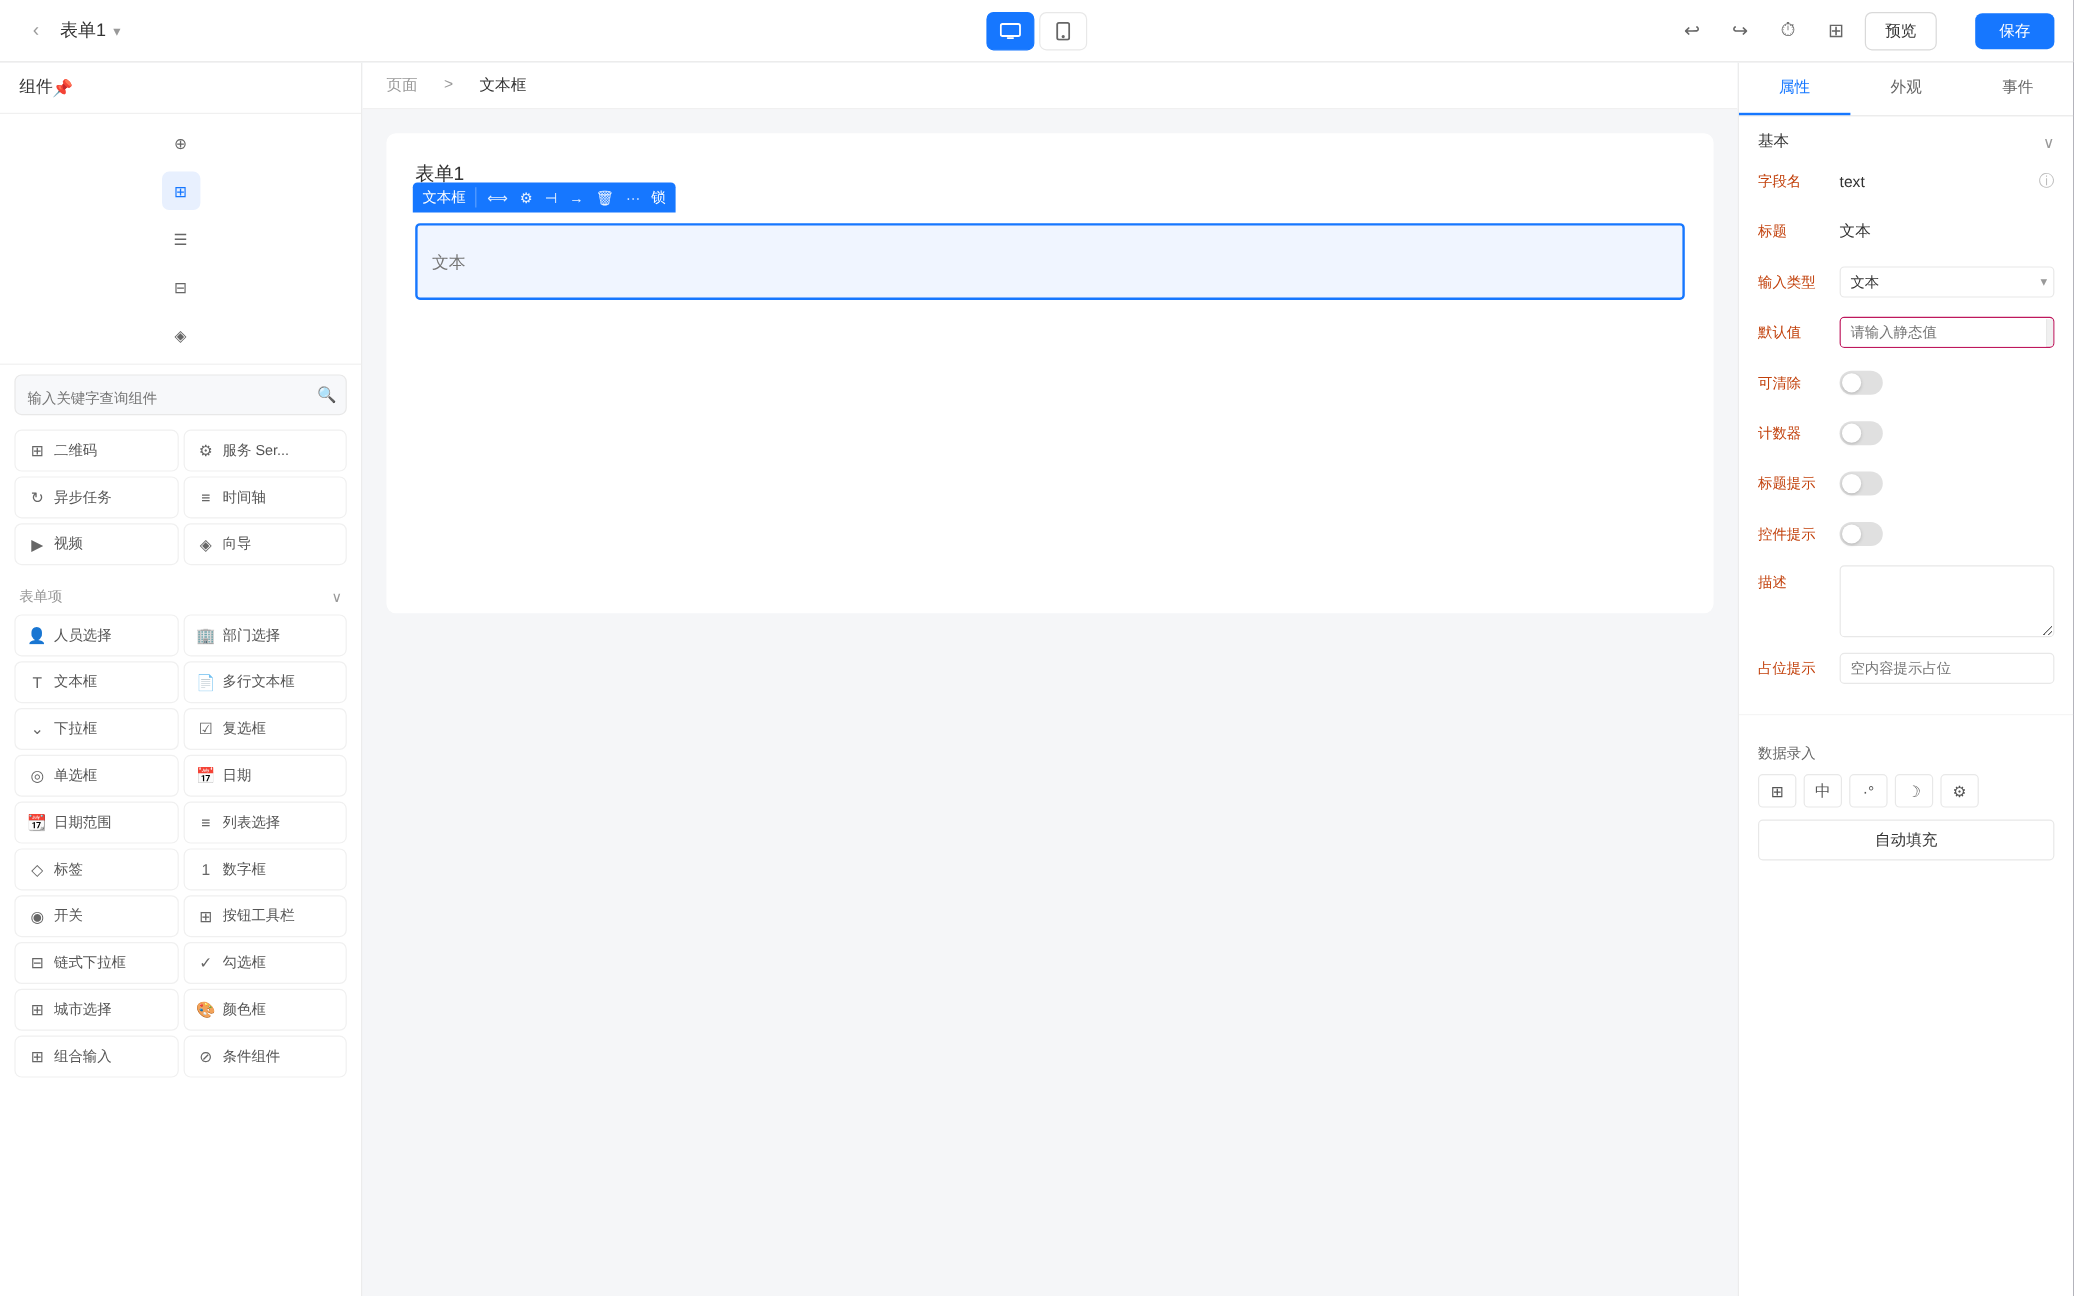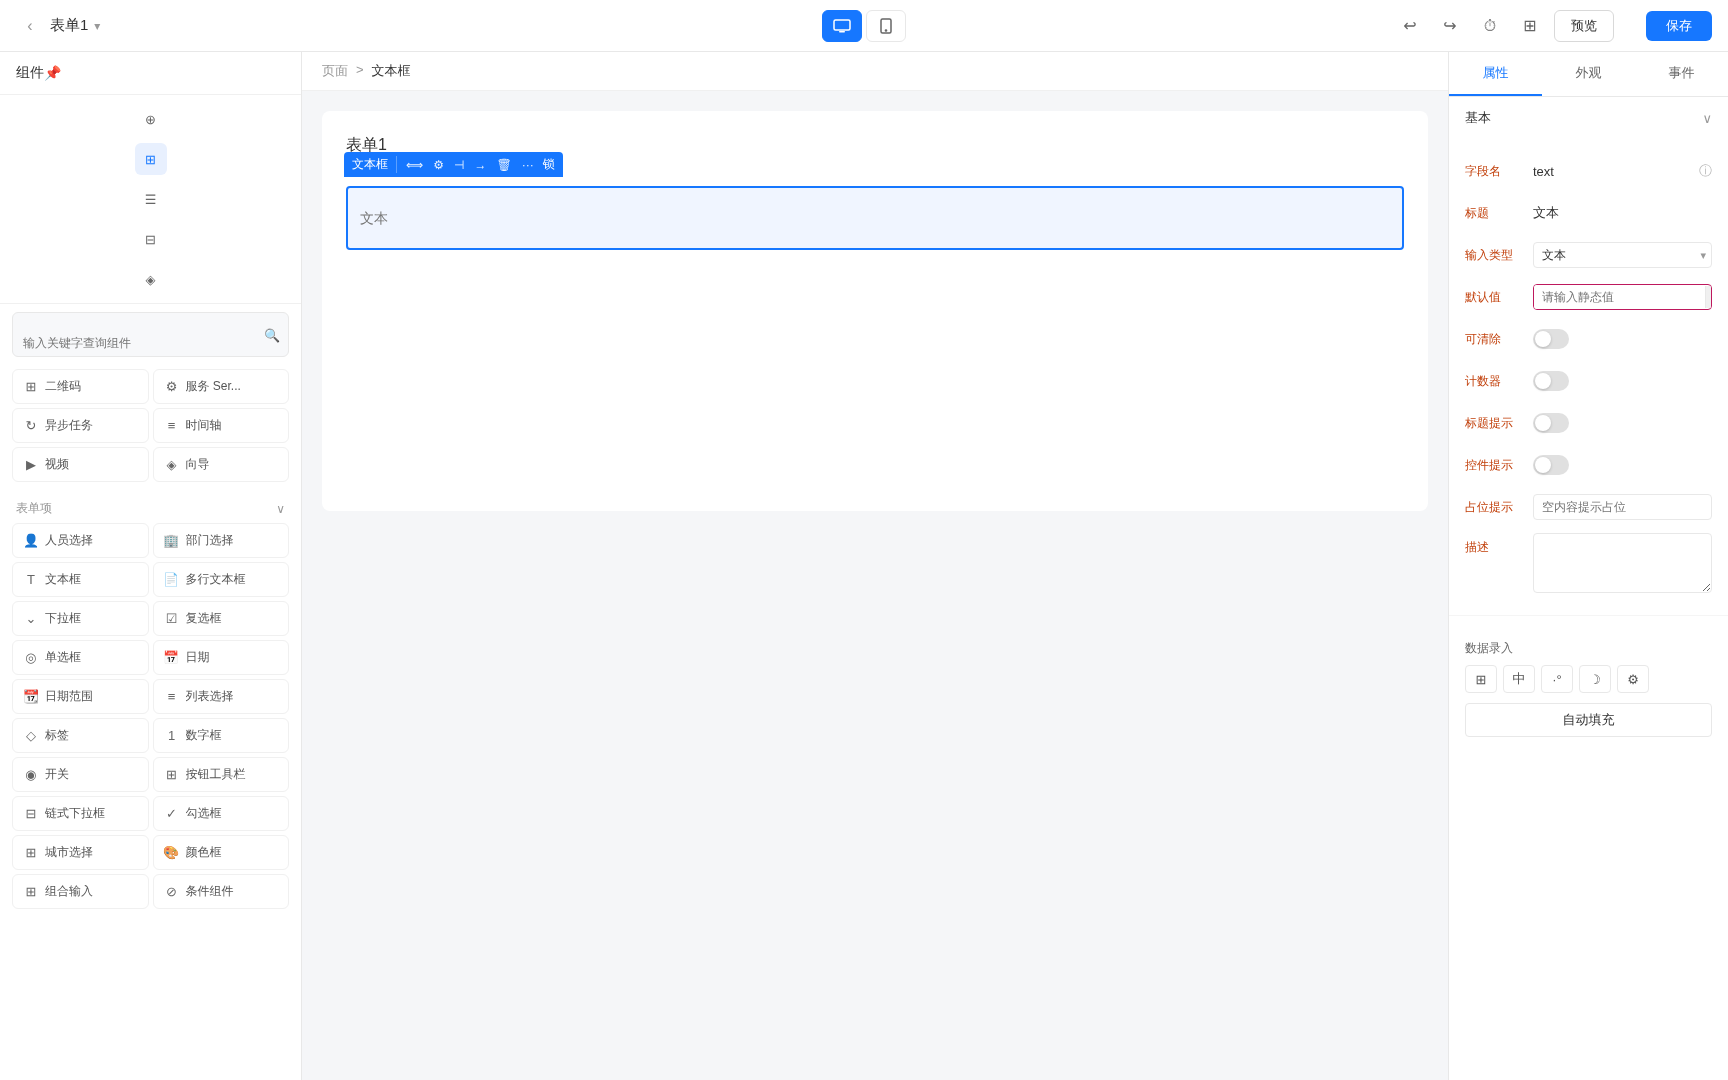--- a/index.html
+++ b/index.html
@@ -24,56 +24,56 @@
     
     .main-layout { display: flex; flex: 1; overflow: hidden; }
     
     
     .left-sidebar { width: 302px; background: #fff; border-right: 1px solid #e8e8e8; display: flex; flex-direction: column; }
     .sidebar-header { padding: 12px 16px; display: flex; align-items: center; border-bottom: 1px solid #f0f0f0; }
     .sidebar-title { font-size: 14px; font-weight: 500; color: #333; }
     .pin-icon { color: #999; cursor: pointer; font-size: 14px; }
     .search-box { padding: 8px 12px; }
     .search-input-wrap { position: relative; }
-    .search-input { width: 100%; padding: 23px 30px 6px 10px; border: 1px solid #e8e8e8; border-radius: 6px; font-size: 12px; color: #333; outline: none; background: #f7f8fa; }
+    .search-input { width: 100%; padding: 12px 30px 6px 10px; border: 1px solid #e8e8e8; border-radius: 6px; font-size: 12px; color: #333; outline: none; background: #f7f8fa; }
     .search-icon { position: absolute; right: 8px; top: 50%; transform: translateY(-50%); color: #bbb; font-size: 13px; }
     
     .sidebar-section { padding: 4px 12px 8px; }
     .sidebar-section-header { display: flex; align-items: center; justify-content: space-between; padding: 6px 4px; }
     .sidebar-section-title { font-size: 12px; color: #999; }
     .section-toggle { color: #999; font-size: 12px; cursor: pointer; }
     .component-grid { display: grid; grid-template-columns: 1fr 1fr; gap: 4px; }
     .comp-item { display: flex; align-items: center; gap: 6px; padding: 8px 10px; border: 1px solid #f0f0f0; border-radius: 6px; cursor: pointer; background: #fff; transition: background 0.15s; }
     .comp-icon { width: 16px; height: 16px; display: flex; align-items: center; justify-content: center; color: #666; font-size: 13px; flex-shrink: 0; }
     .comp-label { font-size: 12px; color: #555; white-space: nowrap; overflow: hidden; text-overflow: ellipsis; }
     
     
     .canvas-area { flex: 1; background: #f5f6f8; display: flex; flex-direction: column; overflow: hidden; position: relative; }
-    .breadcrumb { padding: 10px 20px; font-size: 13px; color: #999; display: flex; align-items: flex-start; gap: 8px; background: #fff; border-bottom: 1px solid #f0f0f0; }
+    .breadcrumb { padding: 10px 20px; font-size: 13px; color: #999; display: flex; align-items: flex-start; gap: 22px; background: #fff; border-bottom: 1px solid #f0f0f0; }
     .breadcrumb-current { color: #333; }
     .canvas-content { flex: 1; padding: 20px; overflow: auto; }
     .form-panel { background: #fff; border-radius: 8px; padding: 24px; min-height: 400px; }
     .form-title { font-size: 16px; font-weight: 500; color: #333; margin-bottom: 20px; }
     
     
     .selected-component { position: relative; border: 2px solid #1677ff; border-radius: 4px; background: #f0f5ff; }
     .component-toolbar { position: absolute; top: -34px; left: -2px; display: flex; align-items: center; gap: 0; background: #1677ff; border-radius: 4px 4px 0 0; padding: 4px 8px; white-space: nowrap; }
     .toolbar-label { color: #fff; font-size: 12px; font-weight: 500; padding-right: 8px; border-right: 1px solid rgba(255,255,255,0.3); margin-right: 4px; }
     .toolbar-icon { color: #fff; font-size: 12px; padding: 0 5px; cursor: pointer; opacity: 0.9; }
     .text-input-field { width: 100%; padding: 10px 12px; border: none; background: transparent; font-size: 14px; color: #999; outline: none; min-height: 60px; }
     
     
     .right-panel { width: 280px; background: #fff; border-left: 1px solid #e8e8e8; display: flex; flex-direction: column; overflow: hidden; }
     .right-tabs { display: flex; border-bottom: 1px solid #e8e8e8; }
     .right-tab { flex: 1; padding: 12px 0; text-align: center; font-size: 13px; cursor: pointer; color: #666; border-bottom: 2px solid transparent; }
     .right-tab.active { color: #1677ff; border-bottom-color: #1677ff; font-weight: 500; }
     .right-panel-content { flex: 1; overflow-y: auto; }
     
     .panel-section { padding: 12px 16px; border-bottom: 1px solid #f5f5f5; }
-    .panel-section-header { display: flex; align-items: center; justify-content: space-between; margin-bottom: 28px; }
+    .panel-section-header { display: flex; align-items: center; justify-content: space-between; margin-bottom: 8px; }
     .panel-section-title { font-size: 13px; font-weight: 500; color: #333; }
     
     .field-row { display: flex; align-items: center; margin-bottom: 10px; min-height: 32px; }
     .field-label { width: 68px; font-size: 12px; color: #c2410c; flex-shrink: 0; }
     .field-value { flex: 1; font-size: 13px; color: #333; }
     .info-icon { color: #bbb; font-size: 13px; margin-left: 4px; cursor: pointer; }
     
     .select-wrap { flex: 1; position: relative; }
     .select-wrap select { width: 100%; padding: 5px 24px 5px 8px; border: 1px solid #e8e8e8; border-radius: 4px; font-size: 12px; color: #333; appearance: none; outline: none; background: #fff; cursor: pointer; }
     .select-arrow { position: absolute; right: 6px; top: 50%; transform: translateY(-50%); color: #999; font-size: 11px; pointer-events: none; }
@@ -376,28 +376,28 @@
             </div>
           </div>
 
           <div class="field-row">
             <span class="field-label">控件提示</span>
             <div class="toggle-switch">
               <div class="toggle-knob"></div>
             </div>
           </div>
 
-          <div class="field-row">
-            <span class="field-label">占位提示</span>
-            <input class="placeholder-input" type="text" placeholder="空内容提示占位" style="">
-          </div>
-
           <div class="field-row" style="align-items:flex-start;">
             <span class="field-label" style="padding-top:6px;">描述</span>
             <textarea class="description-textarea" style=""></textarea>
+          </div>
+
+          <div class="field-row">
+            <span class="field-label">占位提示</span>
+            <input class="placeholder-input" type="text" placeholder="空内容提示占位" style="">
           </div>
         </div>
 
         <div class="data-entry-section">
           <div class="data-entry-label">数据录入</div>
           <div class="data-entry-icons">
             <div class="data-icon-btn">⊞</div>
             <div class="data-icon-btn">中</div>
             <div class="data-icon-btn">·°</div>
             <div class="data-icon-btn">☽</div>

